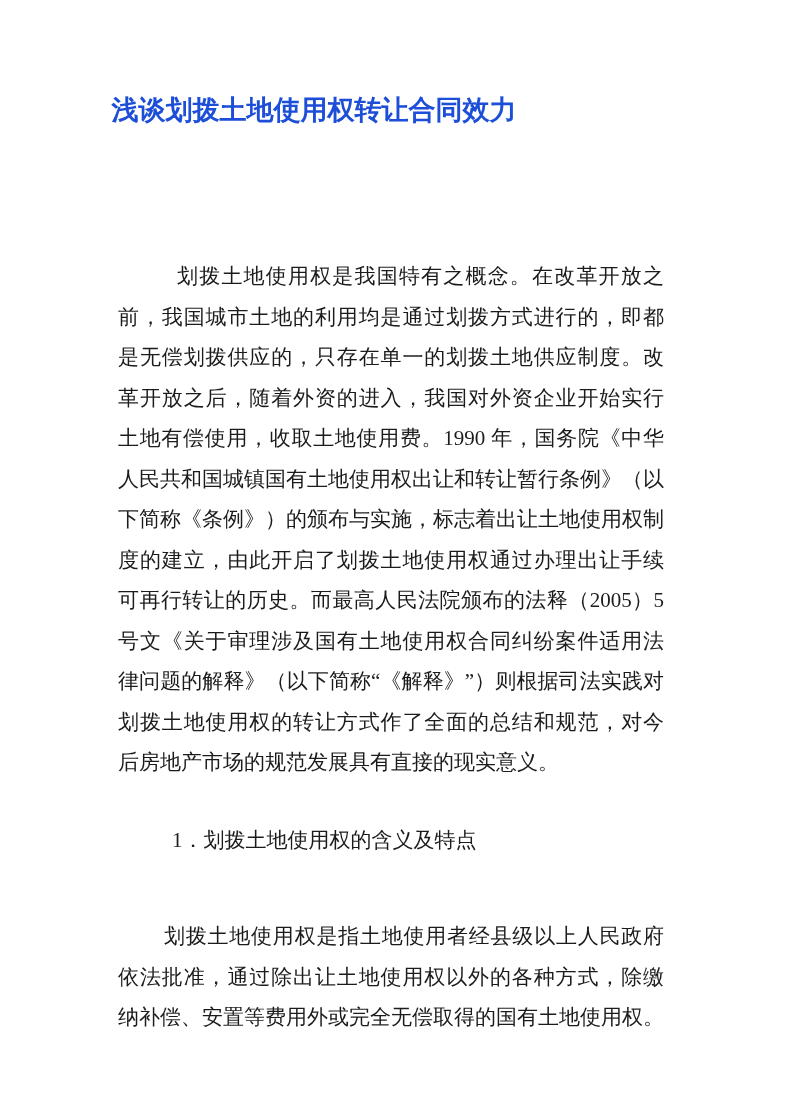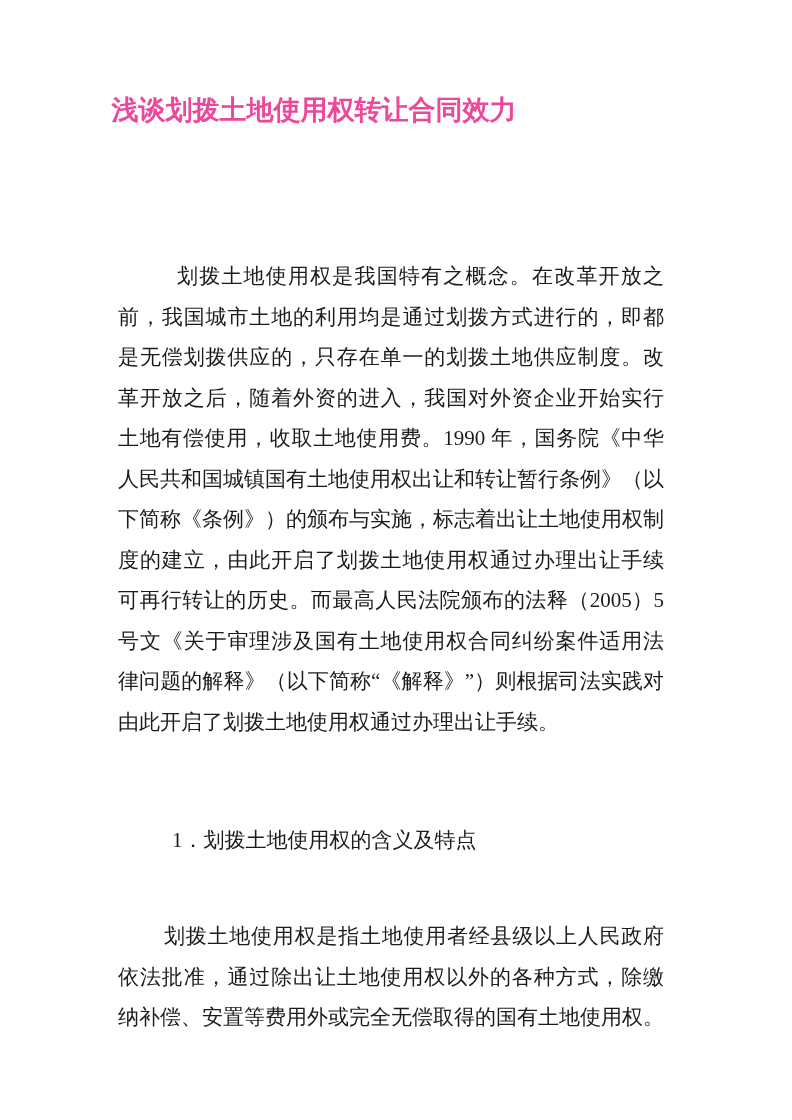--- a/index.html
+++ b/index.html
@@ -19,21 +19,21 @@
   .doc-title {
     position: absolute;
     top: 90px;
     left: 0;
     width: 628px;
     margin: 0;
     text-align: center;
     font-size: 27px;
     font-weight: bold;
     line-height: 40px;
-    color: #ec4899;
+    color: #1d4ed8;
   }
   .para {
     position: absolute;
     left: 118px;
     width: 546px;
     font-size: 21px;
     line-height: 40.5px;
     margin-top: 48px;
   }
   #para1 { top: 208px; }
@@ -77,21 +77,22 @@
     <div class="line">前，我国城市土地的利用均是通过划拨方式进行的，即都</div>
     <div class="line">是无偿划拨供应的，只存在单一的划拨土地供应制度。改</div>
     <div class="line">革开放之后，随着外资的进入，我国对外资企业开始实行</div>
     <div class="line">土地有偿使用，收取土地使用费。1990 年，国务院《中华</div>
     <div class="line">人民共和国城镇国有土地使用权出让和转让暂行条例》（以</div>
     <div class="line">下简称《条例》）的颁布与实施，标志着出让土地使用权制</div>
     <div class="line">度的建立，由此开启了划拨土地使用权通过办理出让手续</div>
     <div class="line">可再行转让的历史。而最高人民法院颁布的法释（2005）5</div>
     <div class="line">号文《关于审理涉及国有土地使用权合同纠纷案件适用法</div>
     <div class="line">律问题的解释》（以下简称“《解释》”）则根据司法实践对</div>
-    <div class="line last">由此开启了划拨土地使用权通过办理出让手续。</div>
+    <div class="line">划拨土地使用权的转让方式作了全面的总结和规范，对今</div>
+    <div class="line last">后房地产市场的规范发展具有直接的现实意义。</div>
   </div>
 
   <h2 class="section-heading">1．划拨土地使用权的含义及特点</h2>
 
   <div class="para" id="para2">
     <div class="line indent2">划拨土地使用权是指土地使用者经县级以上人民政府</div>
     <div class="line">依法批准，通过除出让土地使用权以外的各种方式，除缴</div>
     <div class="line">纳补偿、安置等费用外或完全无偿取得的国有土地使用权。</div>
   </div>
 

